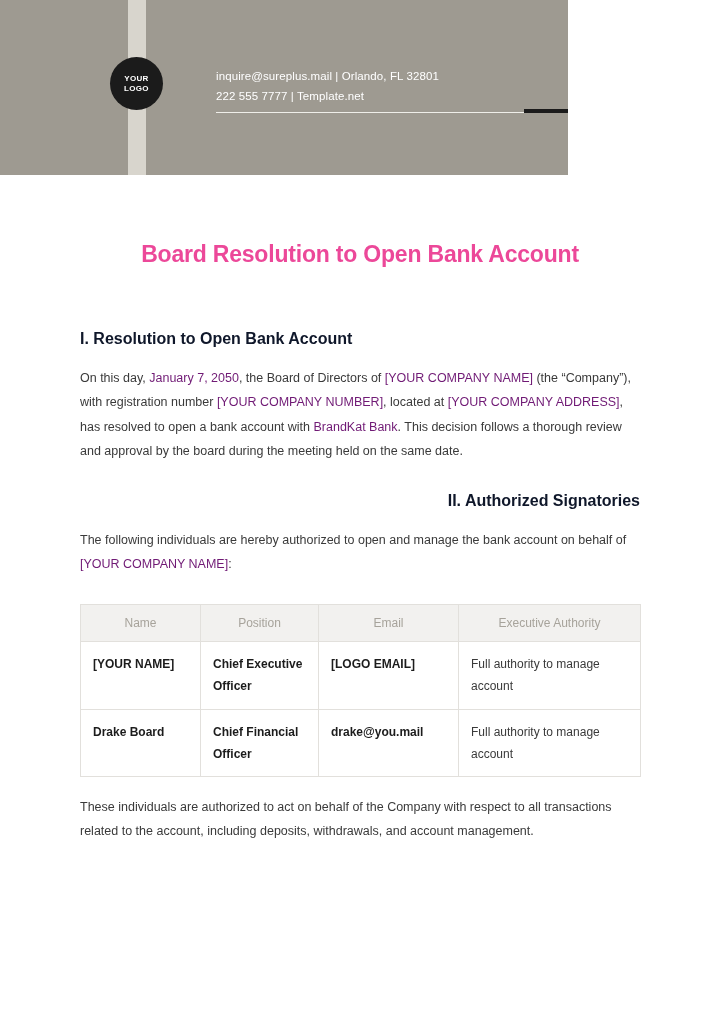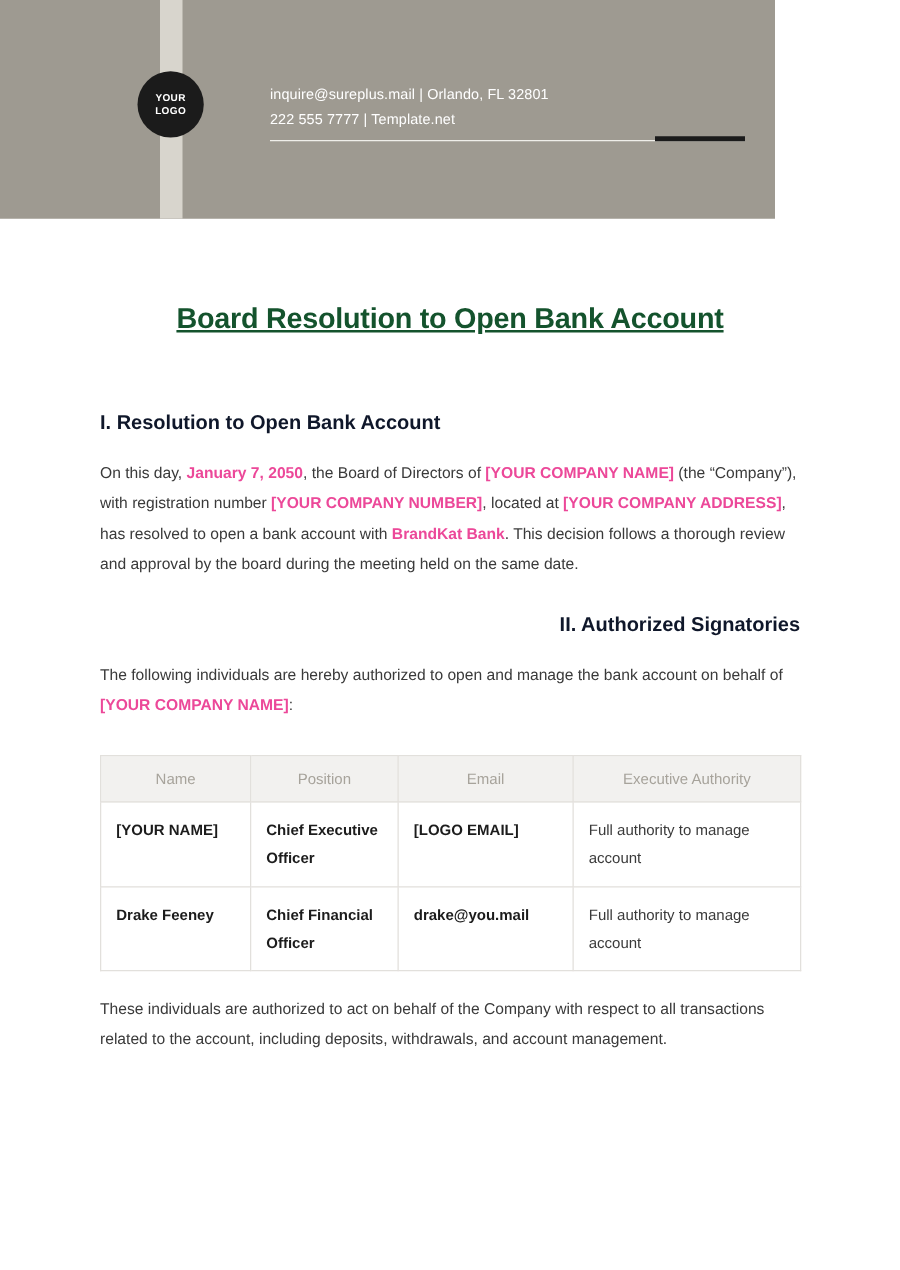--- a/index.html
+++ b/index.html
@@ -11,21 +11,21 @@
     height: 1016px;
     background: #ffffff;
     font-family: "Liberation Sans", sans-serif;
     color: #2b2b2b;
     overflow: hidden;
   }
 
   
   .header {
     position: relative;
-    width: 620px;
+    width: 568px;
     height: 175px;
     background: #9e9a91;
     overflow: hidden;
   }
   .header-stripe {
     position: absolute;
     top: 0;
     left: 128px;
     width: 18px;
     height: 175px;
@@ -81,41 +81,40 @@
   .doc {
     padding: 0 80px;
     box-sizing: border-box;
     width: 720px;
   }
   .doc-title {
     margin: 66px 0 0 0;
     text-align: center;
     font-size: 23px;
     font-weight: bold;
-    color: #14532d;
+    color: #ec4899;
     letter-spacing: -0.2px;
-    text-decoration: underline;
   }
   .section-heading {
     font-size: 16px;
     font-weight: bold;
     color: #0f172a;
     margin: 0;
   }
   .s1-heading { margin-top: 62px; }
   .s2-heading { margin-top: 28px; text-align: right; }
 
   p.body-text {
     font-size: 12.5px;
     line-height: 1.95;
     color: #3a3a3a;
     margin: 18px 0 0 0;
     text-align: left;
   }
-  p.body-text b { color: #ec4899; font-weight: bold; }
+  p.body-text b { color: #701a75; font-weight: normal; }
 
   
   table.sig-table {
     width: 100%;
     border-collapse: collapse;
     margin-top: 28px;
     table-layout: fixed;
   }
   table.sig-table th {
     background: #f2f1ef;
@@ -193,21 +192,21 @@
       </tr>
     </thead>
     <tbody>
       <tr>
         <td class="strong">[YOUR NAME]</td>
         <td class="strong">Chief Executive Officer</td>
         <td class="strong">[LOGO EMAIL]</td>
         <td>Full authority to manage account</td>
       </tr>
       <tr>
-        <td class="strong">Drake Feeney</td>
+        <td class="strong">Drake Board</td>
         <td class="strong">Chief Financial Officer</td>
         <td class="strong">drake@you.mail</td>
         <td>Full authority to manage account</td>
       </tr>
     </tbody>
   </table>
 
   <p class="body-text closing">These individuals are authorized to act on behalf of the Company with respect to all transactions related to the account, including deposits, withdrawals, and account management.</p>
 
 </div>

